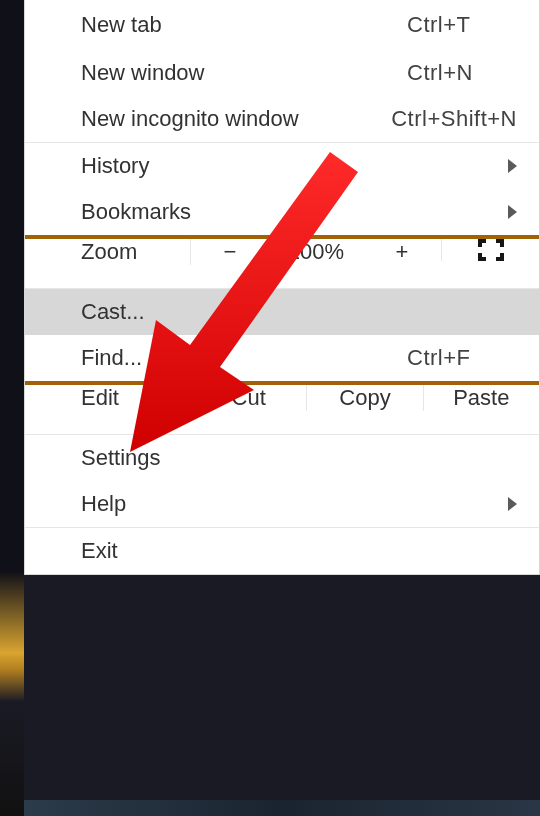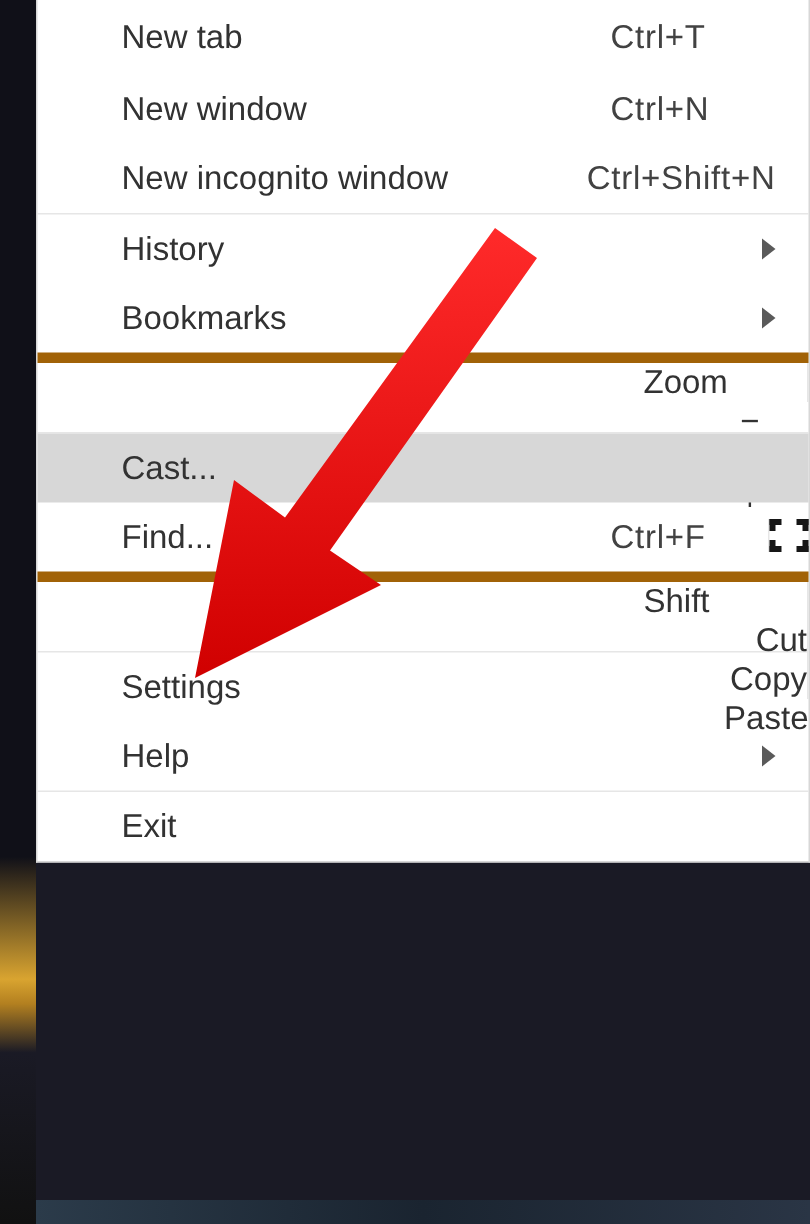--- a/index.html
+++ b/index.html
@@ -57,25 +57,24 @@
       margin-left: 8px;
     }
     .sep {
       height: 1px;
       background: #e6e6e6;
       border: none;
     }
     .highlight { background: #d7d7d7; }
     .zoom-row, .edit-row {
       display: flex;
-      align-items: flex-end;
+      align-items: flex-start;
       height: 54px;
-      border-top: 7px solid #a16207;
+      border-top: 4px solid #a16207;
       border-bottom: 1px solid #e6e6e6;
-      flex-direction: column;
     }
     .zoom-label-cell {
       width: 166px;
       display: flex;
       align-items: center;
       padding-left: 56px;
       border-right: 1px solid #e6e6e6;
     }
     .zoom-btn {
       width: 78px;
@@ -184,21 +183,21 @@
 
   <div class="row highlight">
     <span class="label">Cast...</span>
   </div>
   <div class="row">
     <span class="label">Find...</span>
     <span class="shortcut">Ctrl+F</span>
   </div>
 
   <div class="edit-row">
-    <div class="edit-label-cell">Shift</div>
+    <div class="edit-label-cell">Edit</div>
     <div class="edit-btn">Cut</div>
     <div class="edit-btn">Copy</div>
     <div class="edit-btn">Paste</div>
   </div>
 
   <div class="row">
     <span class="label">Settings</span>
   </div>
   <div class="row">
     <span class="label">Help</span>

